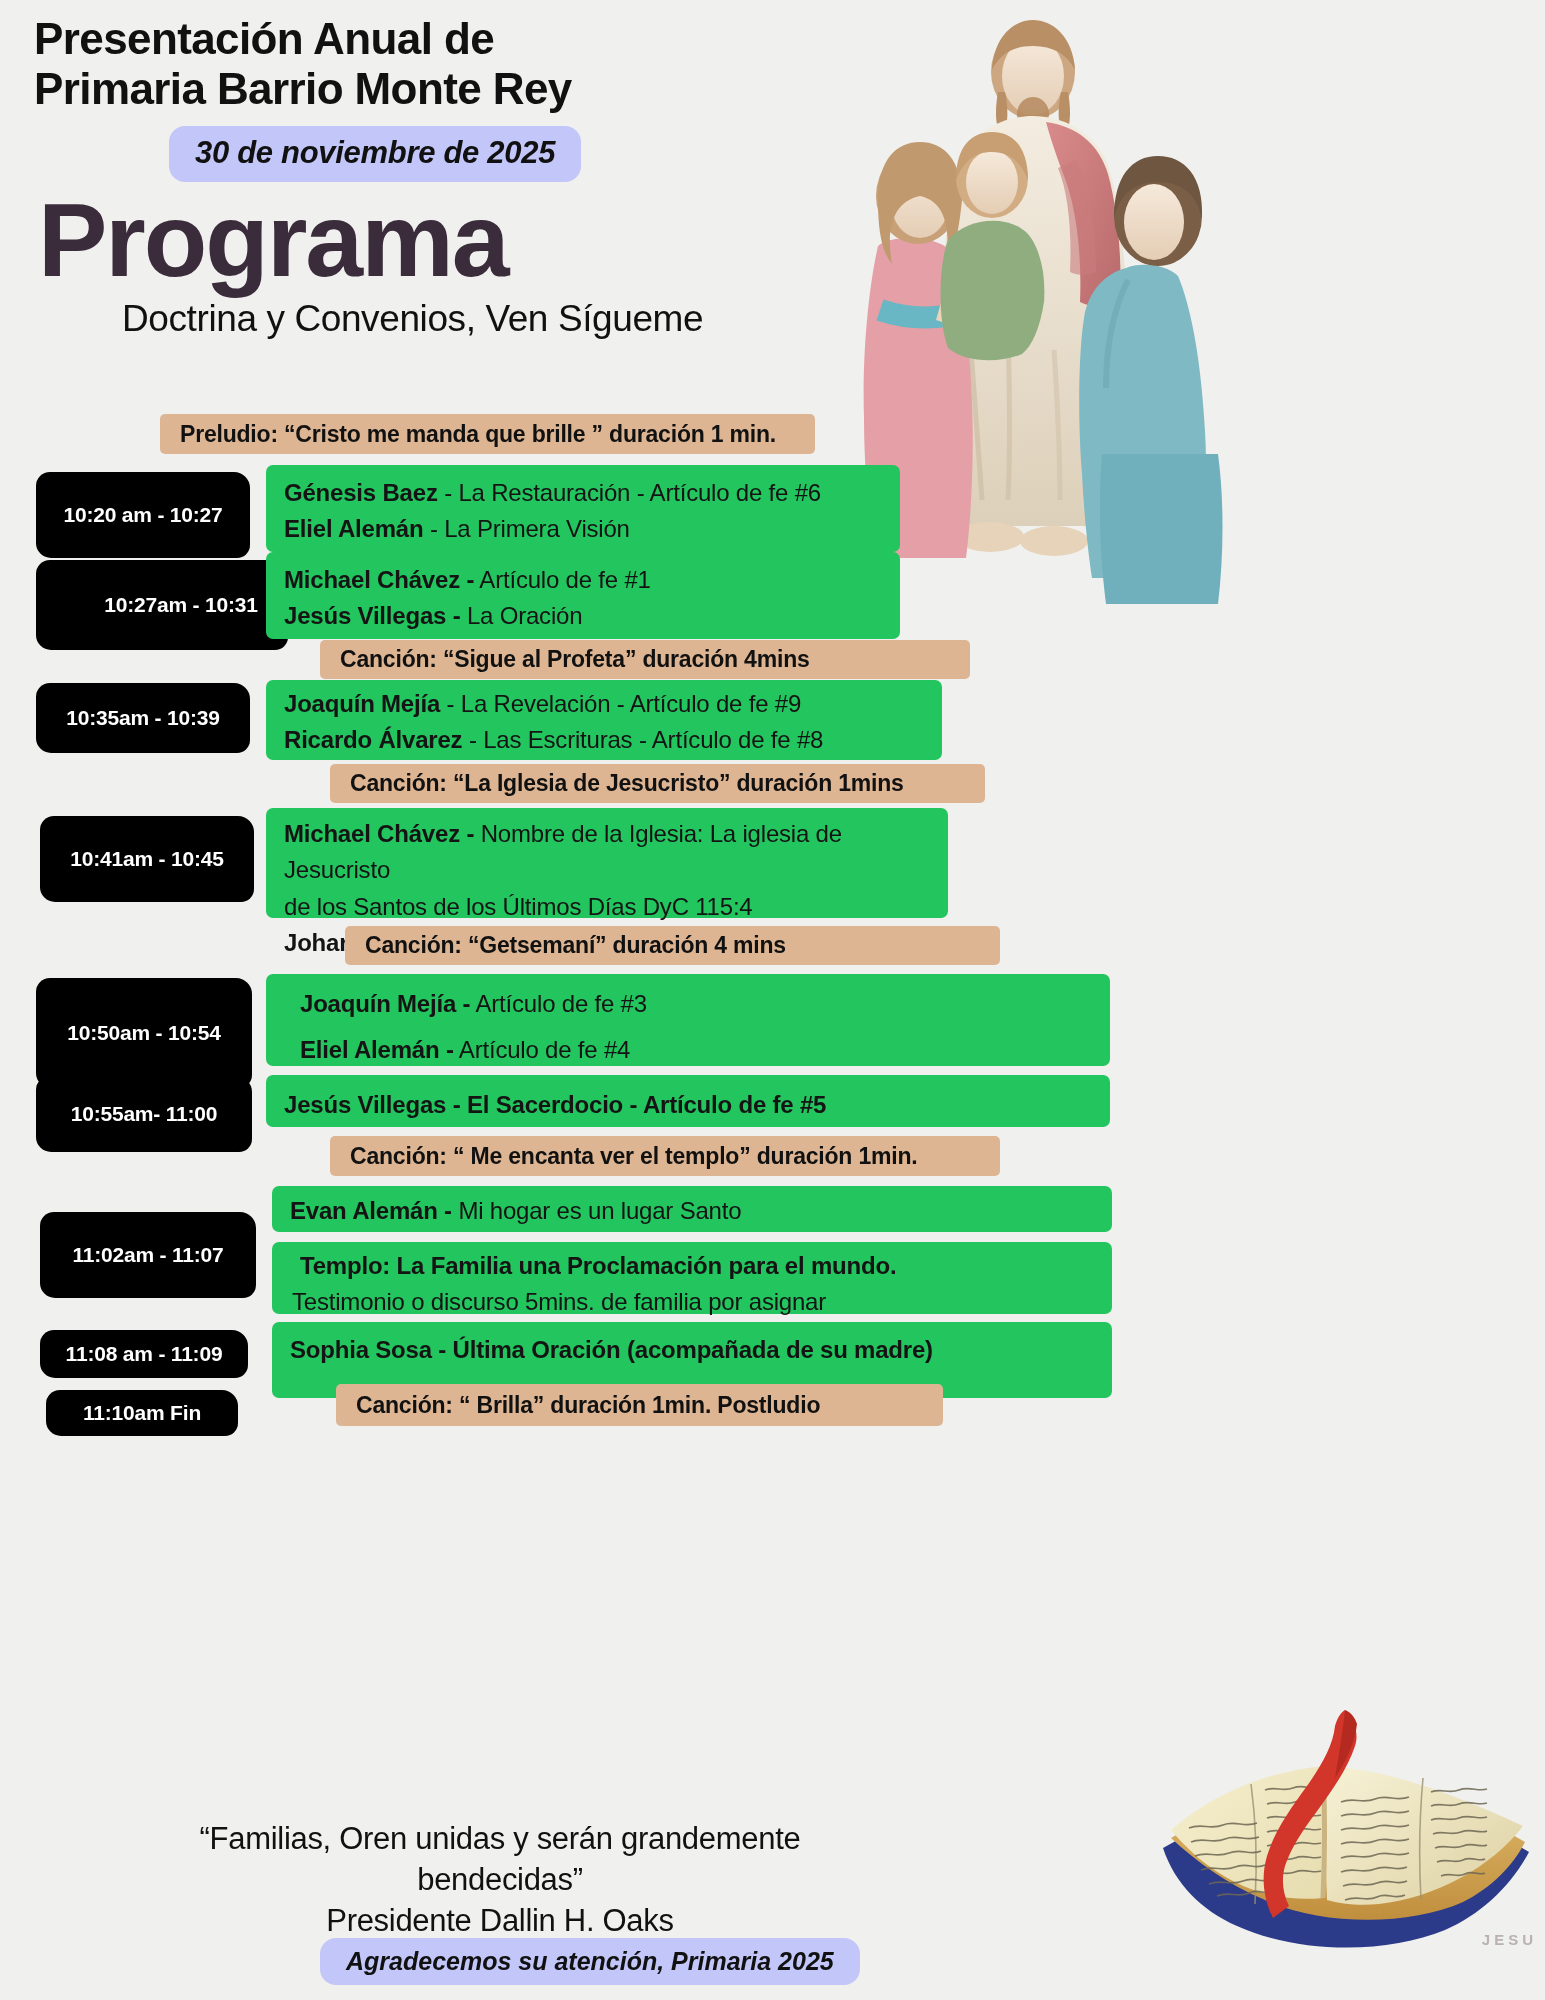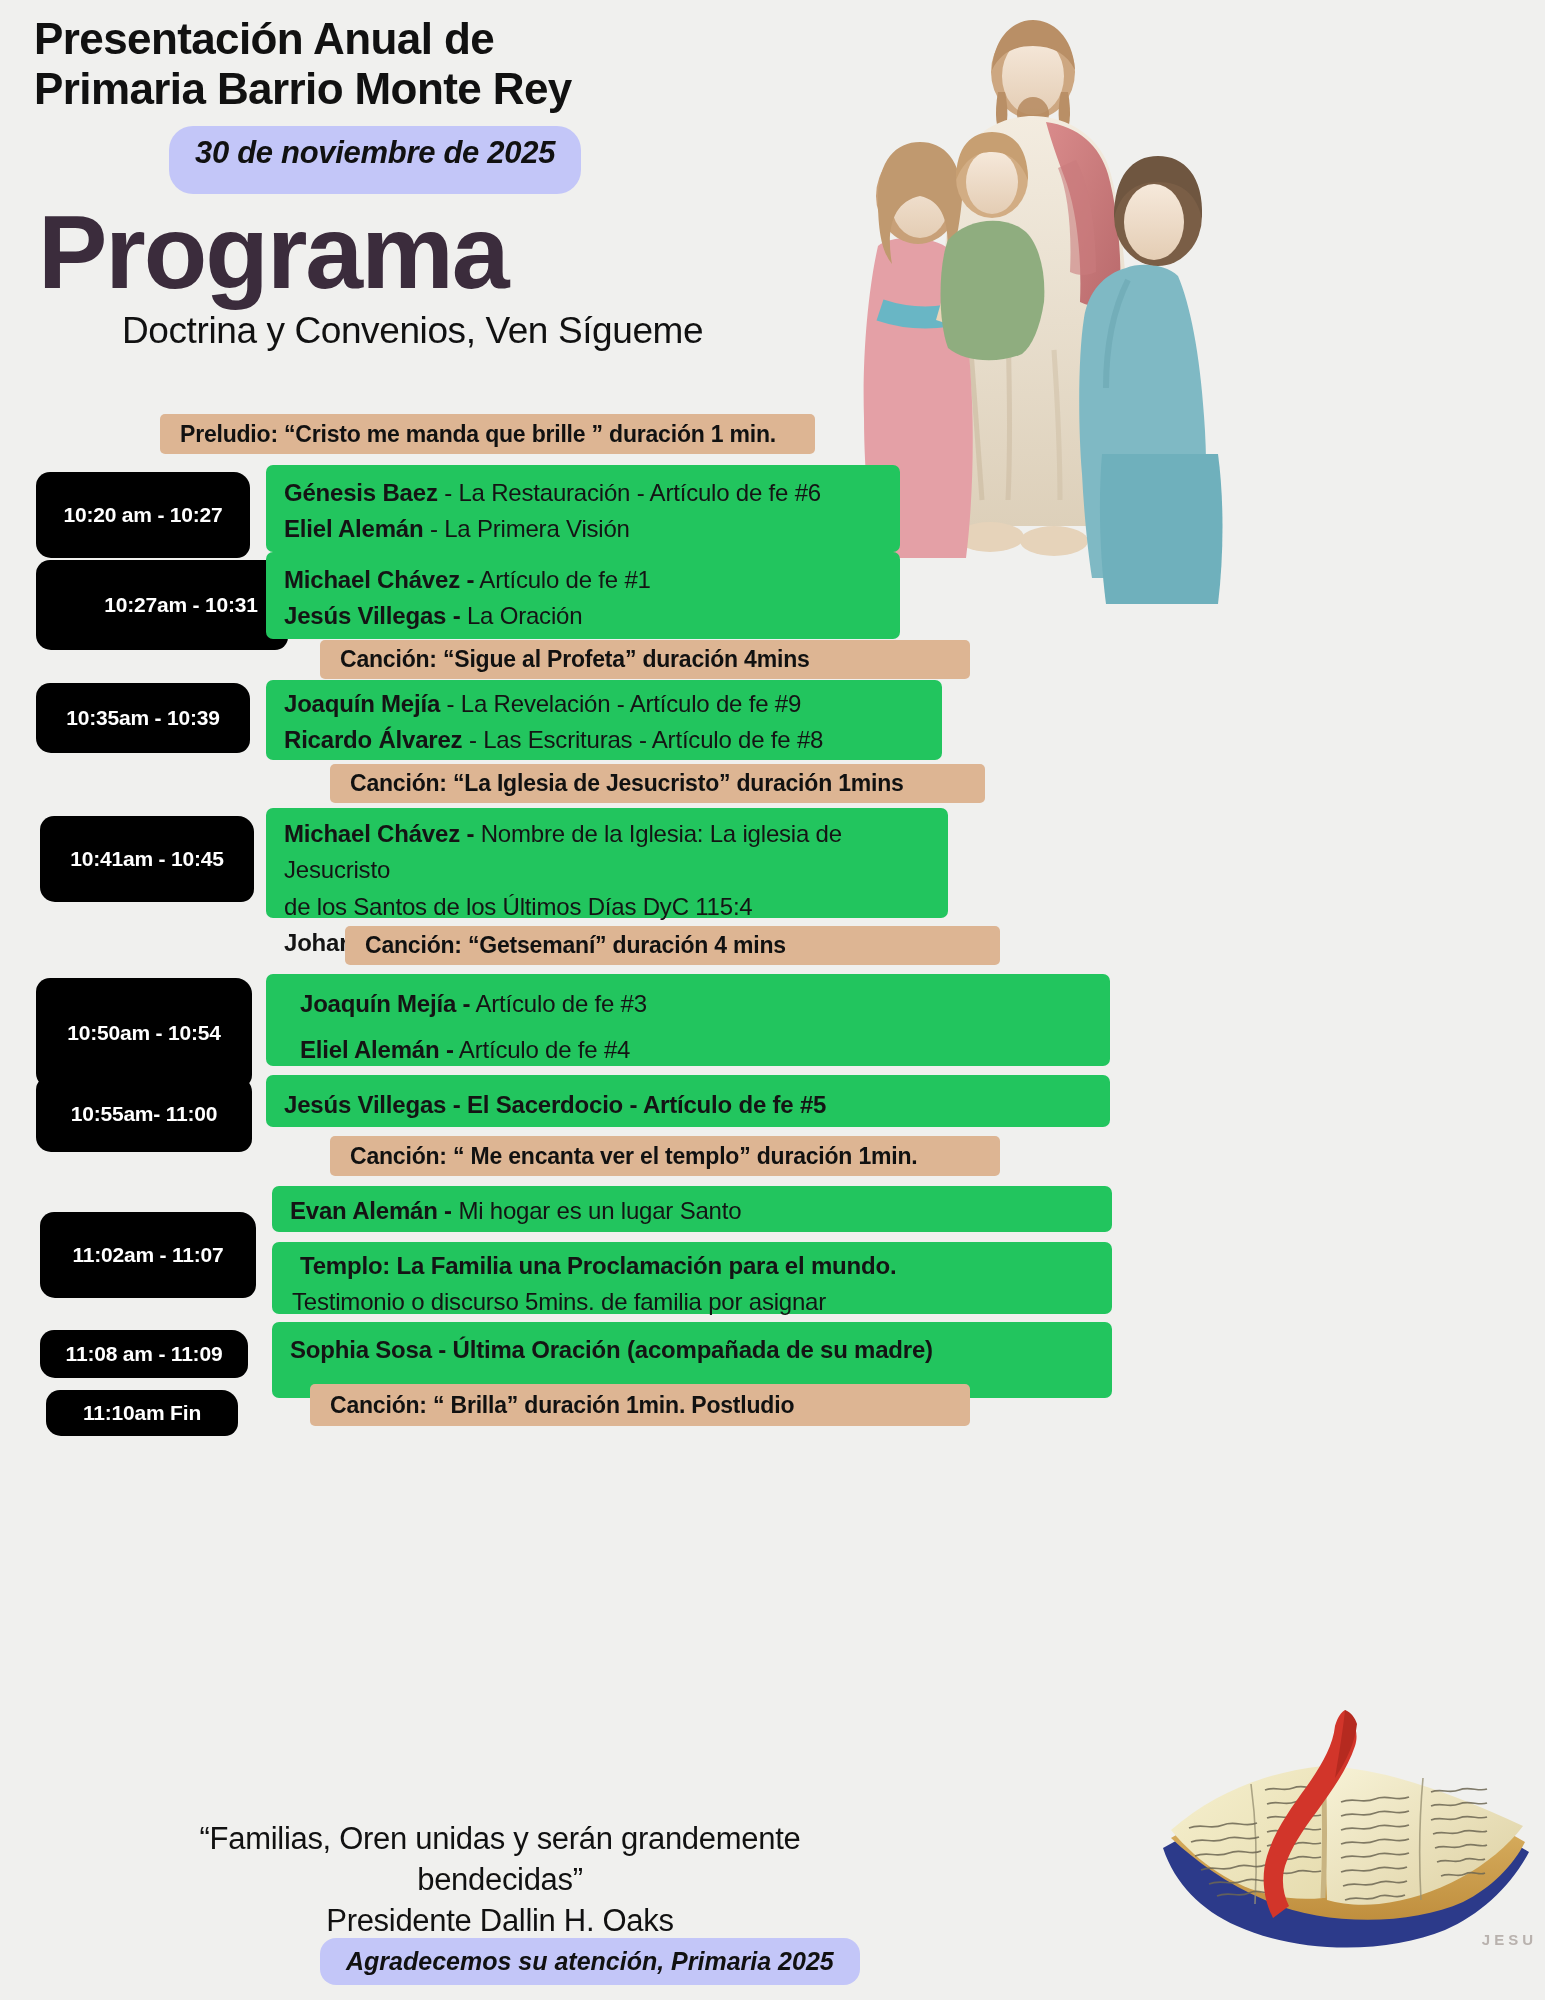--- a/index.html
+++ b/index.html
@@ -14,22 +14,22 @@
   #poster{position:relative;width:1545px;height:2000px;}
 
   
   .hdr{position:absolute;left:34px;top:14px;width:900px;}
   .hdr-title{
     font-size:44px;line-height:1.14;font-weight:700;letter-spacing:-0.6px;
     color:#111;margin:0;
   }
   .date-badge{
     display:inline-block;margin:12px 0 0 135px;
-    background:#c3c6f8;border-radius:24px;
-    padding:9px 26px 23px 26px;
+    background:#c3c6f8;border-radius:16px;
+    padding:9px 26px 11px 26px;
     font-size:31px;font-weight:700;font-style:italic;letter-spacing:-0.3px;color:#111;
   }
   .programa{
     margin:6px 0 0 4px;
     font-size:104px;line-height:1.0;font-weight:700;letter-spacing:-2px;
     color:#3b2c3c;
   }
   .subtitle{
     margin:6px 0 0 88px;
     font-size:37px;font-weight:400;letter-spacing:-0.4px;color:#111;
@@ -270,21 +270,21 @@
     <span>11:08 am - 11:09</span>
   </div>
   <div class="purple allbold" style="left:272px;top:1322px;width:840px;height:76px;padding-top:10px;">
     <span>Sophia Sosa - Última Oración (acompañada de su madre)</span>
   </div>
 
   <div class="time" style="left:46px;top:1390px;width:192px;height:46px;">
     <span>11:10am Fin</span>
   </div>
 
-  <div class="tan" style="left:310px;top:1384px;width:660px;height:42px;">
+  <div class="tan" style="left:336px;top:1384px;width:607px;height:42px;">
     <span>Canción: “ Brilla”  duración 1min. Postludio</span>
   </div>
 
   <svg class="art-book" viewBox="0 0 390 300" xmlns="http://www.w3.org/2000/svg">
     <defs>
       <linearGradient id="pageL" x1="0" y1="0" x2="1" y2="1">
         <stop offset="0%" stop-color="#f6f0cf"></stop>
           <stop offset="100%" stop-color="#e6dcaf"></stop>
       </linearGradient>
       <linearGradient id="pageR" x1="0" y1="0" x2="1" y2="1">

